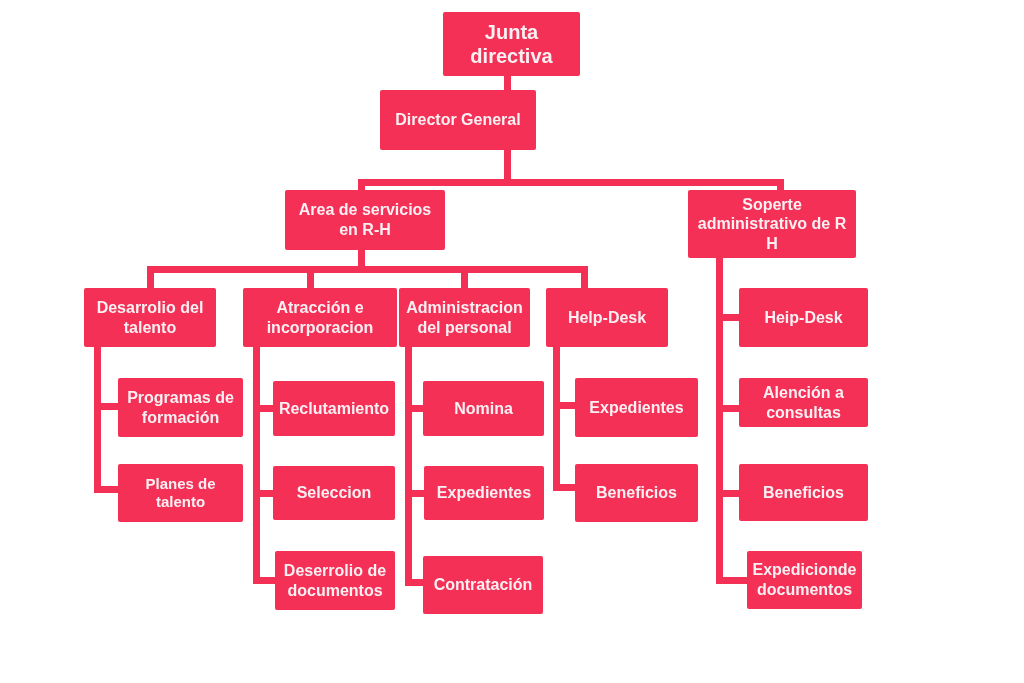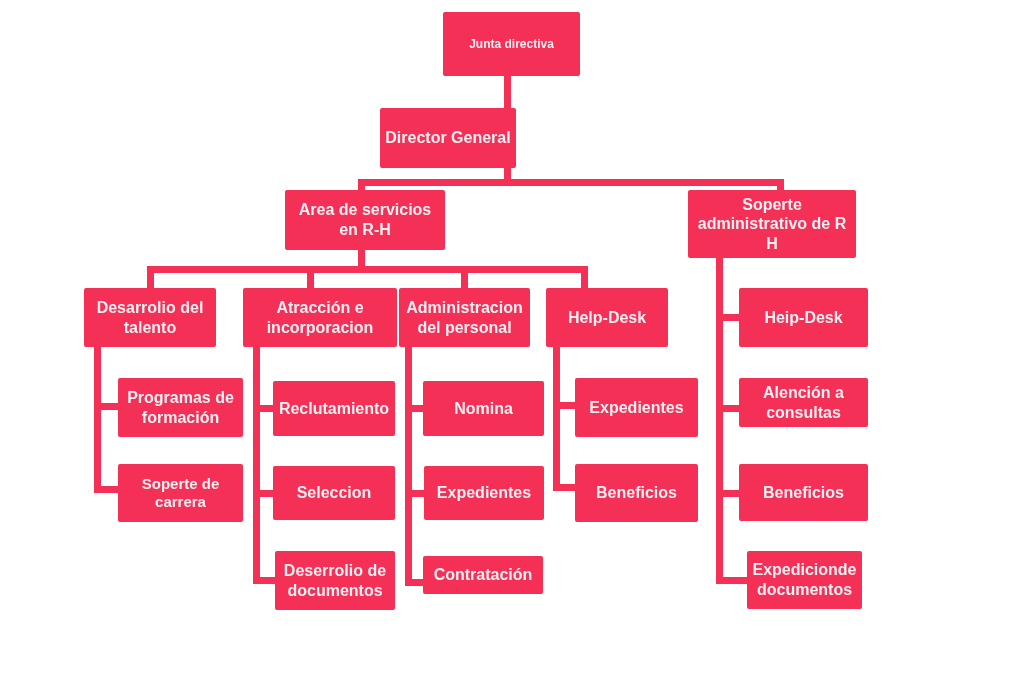--- a/index.html
+++ b/index.html
@@ -6,21 +6,21 @@
   .canvas{
     position:relative;width:1024px;height:683px;background:var(--canvas,#ffffff);
     font-family:"Liberation Sans",sans-serif;overflow:hidden;
   }
   .node{
     position:absolute;background:var(--node-fill,#f43056);color:var(--node-text,#faf0f3);
     display:flex;align-items:center;justify-content:center;text-align:center;
     font-size:16px;font-weight:600;line-height:1.22;border-radius:2px;
     padding:2px 5px;box-sizing:border-box;z-index:2;
   }
-  .node.big{font-size:12px;}
+  .node.big{font-size:20px;}
   .node.fs15{font-size:15px;}
   .line{position:absolute;background:var(--connector,#f43056);z-index:1;}
 </style>
 </head>
 <body>
 
 <div class="canvas">
 
   <div class="line" style="left:504px;top:74px;width:7px;height:112px"></div>
   <div class="line" style="left:358px;top:179px;width:426px;height:7px"></div>
@@ -52,40 +52,40 @@
   <div class="line" style="left:553px;top:402px;width:28px;height:7px"></div>
   <div class="line" style="left:553px;top:484px;width:28px;height:7px"></div>
 
   <div class="line" style="left:716px;top:258px;width:7px;height:326px"></div>
   <div class="line" style="left:716px;top:314px;width:30px;height:7px"></div>
   <div class="line" style="left:716px;top:405px;width:30px;height:7px"></div>
   <div class="line" style="left:716px;top:490px;width:30px;height:7px"></div>
   <div class="line" style="left:716px;top:577px;width:38px;height:7px"></div>
 
   <div class="node big" style="left:443px;top:12px;width:137px;height:64px">Junta directiva</div>
-  <div class="node" style="left:380px;top:108px;width:136px;height:60px">Director General</div>
+  <div class="node" style="left:380px;top:90px;width:156px;height:60px">Director General</div>
 
   <div class="node" style="left:285px;top:190px;width:160px;height:60px">Area de servicios en R-H</div>
   <div class="node" style="left:688px;top:190px;width:168px;height:68px">Soperte administrativo de R H</div>
 
   <div class="node" style="left:84px;top:288px;width:132px;height:59px">Desarrolio del talento</div>
   <div class="node" style="left:243px;top:288px;width:154px;height:59px">Atracción e incorporacion</div>
   <div class="node" style="left:399px;top:288px;width:131px;height:59px">Administracion del personal</div>
   <div class="node" style="left:546px;top:288px;width:122px;height:59px">Help-Desk</div>
   <div class="node" style="left:739px;top:288px;width:129px;height:59px">Heip-Desk</div>
 
   <div class="node" style="left:118px;top:378px;width:125px;height:59px">Programas de formación</div>
   <div class="node" style="left:273px;top:381px;width:122px;height:55px">Reclutamiento</div>
   <div class="node" style="left:423px;top:381px;width:121px;height:55px">Nomina</div>
   <div class="node" style="left:575px;top:378px;width:123px;height:59px">Expedientes</div>
   <div class="node" style="left:739px;top:378px;width:129px;height:49px">Alención a consultas</div>
 
-  <div class="node fs15" style="left:118px;top:464px;width:125px;height:58px">Soperte de carrera</div>
+  <div class="node fs15" style="left:118px;top:464px;width:125px;height:58px">Planes de talento</div>
   <div class="node" style="left:273px;top:466px;width:122px;height:54px">Seleccion</div>
   <div class="node" style="left:424px;top:466px;width:120px;height:54px">Expedientes</div>
   <div class="node" style="left:575px;top:464px;width:123px;height:58px">Beneficios</div>
   <div class="node" style="left:739px;top:464px;width:129px;height:57px">Beneficios</div>
 
   <div class="node" style="left:275px;top:551px;width:120px;height:59px">Deserrolio de documentos</div>
-  <div class="node" style="left:423px;top:556px;width:120px;height:38px">Contratación</div>
+  <div class="node" style="left:423px;top:556px;width:120px;height:58px">Contratación</div>
   <div class="node" style="left:747px;top:551px;width:115px;height:58px">Expedicionde documentos</div>
 
 </div>
 
 </body></html>

